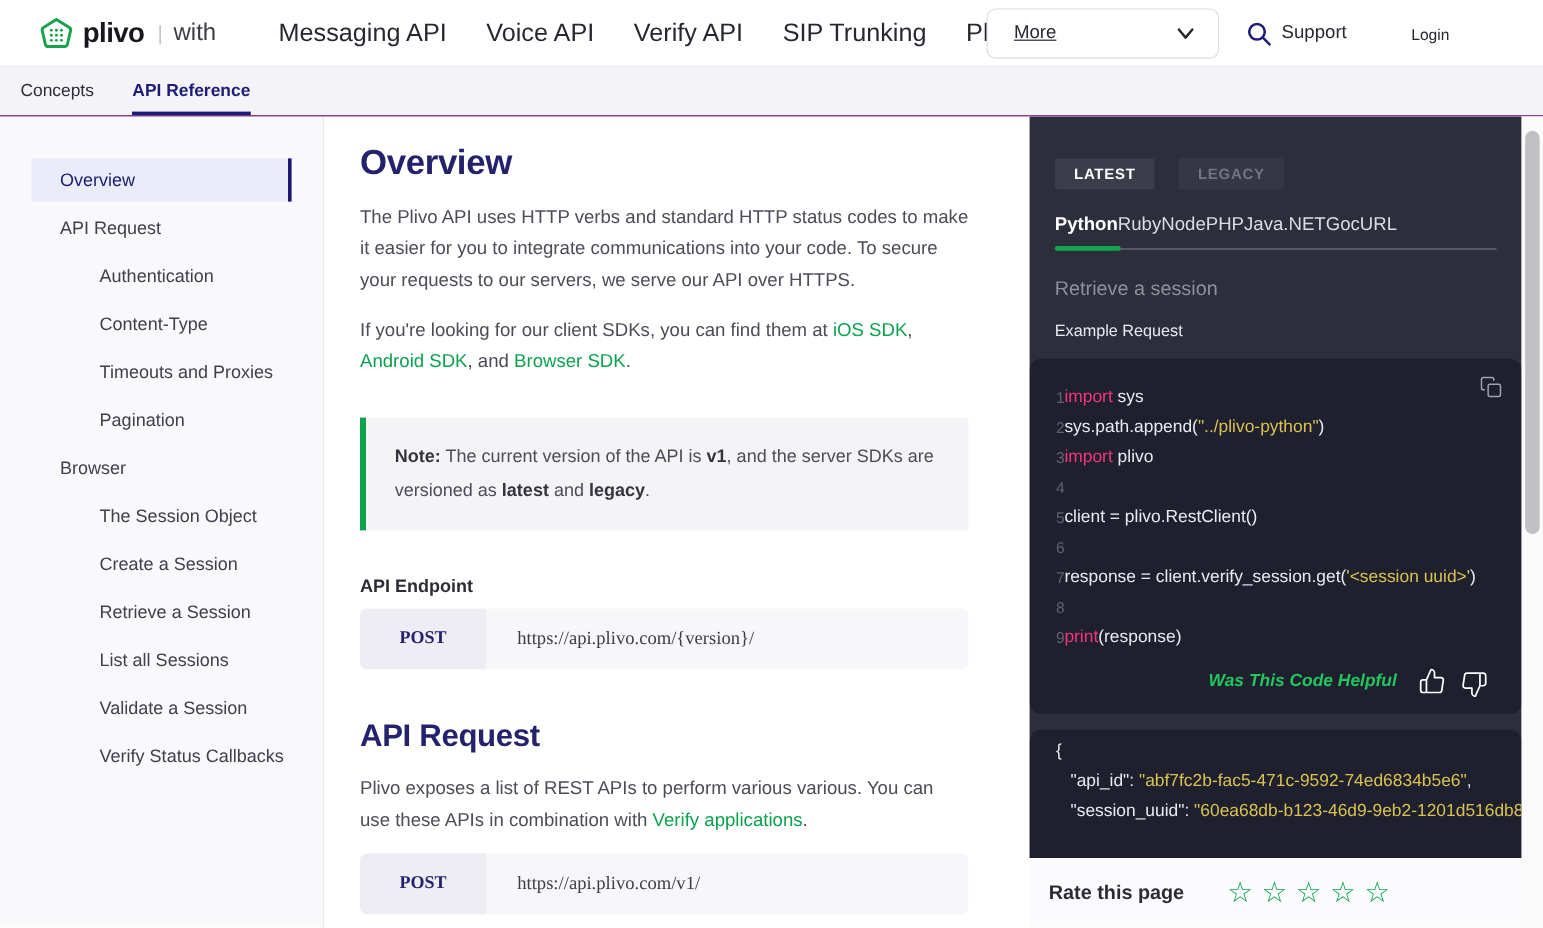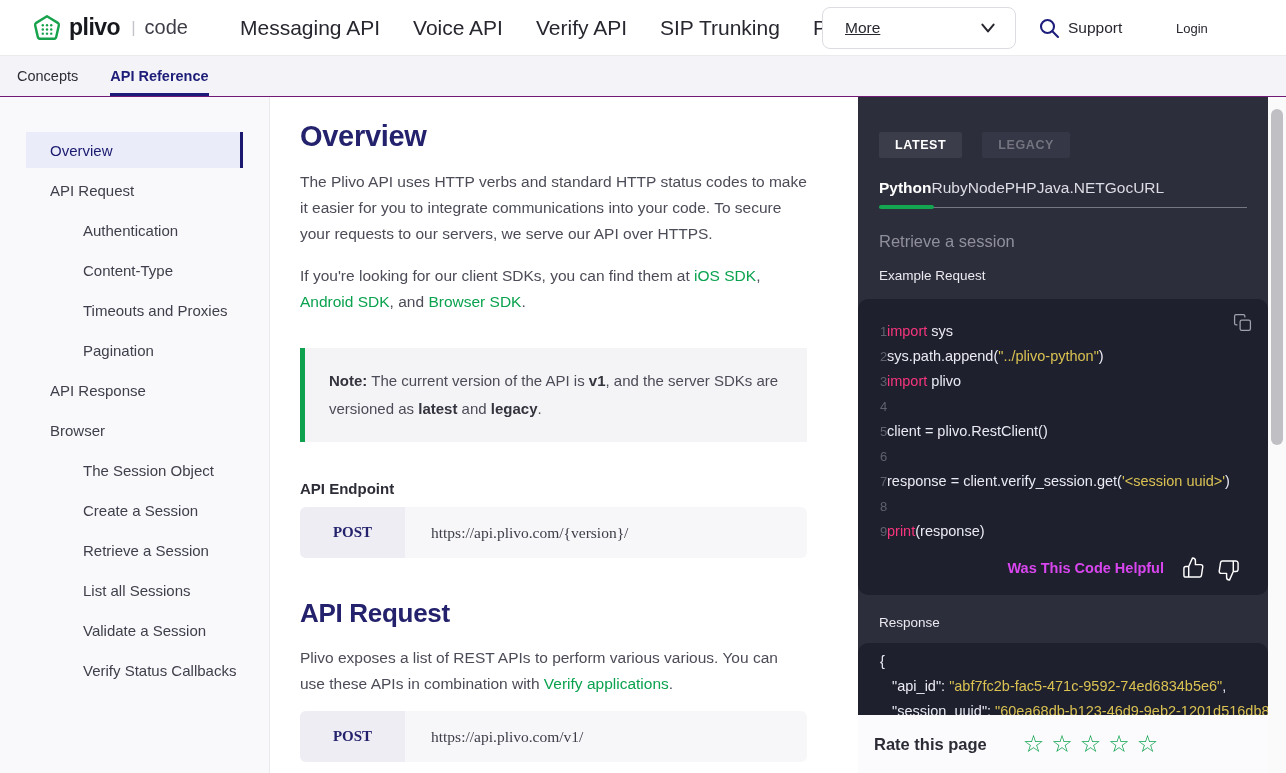--- a/index.html
+++ b/index.html
@@ -68,21 +68,21 @@
     background:#14a551; border-radius:2px; }
   .tabs-rule { height:1px; background:rgba(255,255,255,0.35); margin:0 21px; }
   .panel-section-title { margin:24px 0 0 21px; font-size:16.5px; color:#8f909b; }
   .example-label { margin:17px 0 0 21px; font-size:13.5px; color:#e9e9ef; }
   .code-block { margin-top:16px; background:#1f202e; border-radius:10px; padding:20px 0 16px; position:relative; }
   .copy-icon { position:absolute; top:14px; right:16px; cursor:pointer; }
   .code-row { display:flex; line-height:25px; min-height:25px; font-size:14.5px; white-space:pre; }
   .ln { width:29px; padding-left:22px; color:#60616e; font-size:13px; flex:none; }
   .tok-p { color:#e9eaf2; } .tok-kw { color:#f6357c; } .tok-str { color:#d9c252; }
   .helpful-row { display:flex; justify-content:flex-end; align-items:center; gap:12px; margin-top:12px; padding-right:28px; }
-  .helpful-label { font-weight:bold; font-size:14.5px; color:#d946ef; margin-right:6px; }
+  .helpful-label { font-weight:bold; font-size:14.5px; color:#22c55e; margin-right:6px;font-style:italic; }
   .thumb-btn { cursor:pointer; display:flex; }
   .thumb-down-btn { transform:translateY(3px); }
   .response-label { margin:20px 0 0 21px; font-size:13.5px; color:#e9e9ef; }
   .response-block { margin-top:13px; background:#1f202e; border-radius:10px 10px 0 0; padding:6px 0 20px; height:170px; overflow:hidden; }
   .resp-row { line-height:25px; min-height:25px; font-size:14.5px; white-space:pre; padding-left:22px; overflow:hidden; }
   
   .ratebar { position:absolute; top:715px; left:858px; width:428px; height:58px; background:#fbfbfd;
     display:flex; align-items:center; }
   .rate-label { margin-left:16px; font-size:16.5px; font-weight:bold; color:#2b2c35; }
   .stars { display:flex; gap:7px; margin-left:36px; }
@@ -103,21 +103,21 @@
         <circle cx="20.5" cy="13" r="1.3" fill="#17a24b"></circle>
       <circle cx="11.5" cy="17.5" r="1.3" fill="#17a24b"></circle>
         <circle cx="16" cy="17.5" r="1.3" fill="#17a24b"></circle>
         <circle cx="20.5" cy="17.5" r="1.3" fill="#17a24b"></circle>
       <circle cx="11.5" cy="22" r="1.3" fill="#17a24b"></circle>
         <circle cx="16" cy="22" r="1.3" fill="#17a24b"></circle>
         <circle cx="20.5" cy="22" r="1.3" fill="#17a24b"></circle>
     </svg>
     <span class="brand-name">plivo</span>
     <span class="brand-divider">|</span>
-    <span class="brand-docs">code</span>
+    <span class="brand-docs">with</span>
   </div>
   <nav class="nav-links">
       <div class="nav-item">Messaging API</div>
       <div class="nav-item">Voice API</div>
       <div class="nav-item">Verify API</div>
       <div class="nav-item">SIP Trunking</div>
       <div class="nav-item">Phone Numbers</div>
     </nav>
   <div class="more-box">
     <span>More</span>
@@ -140,21 +140,20 @@
     <div class="subnav-item active">API Reference</div>
   </nav>
 
 <aside class="sidebar">
     <div class="side-item lvl1 active">Overview</div>
     <div class="side-item lvl1">API Request</div>
     <div class="side-item lvl2">Authentication</div>
     <div class="side-item lvl2">Content-Type</div>
     <div class="side-item lvl2">Timeouts and Proxies</div>
     <div class="side-item lvl2">Pagination</div>
-    <div class="side-item lvl1">API Response</div>
     <div class="side-item lvl1">Browser</div>
     <div class="side-item lvl2">The Session Object</div>
     <div class="side-item lvl2">Create a Session</div>
     <div class="side-item lvl2">Retrieve a Session</div>
     <div class="side-item lvl2">List all Sessions</div>
     <div class="side-item lvl2">Validate a Session</div>
     <div class="side-item lvl2">Verify Status Callbacks</div>
   </aside>
 
 <main class="main">
@@ -222,21 +221,20 @@
           <path d="M14 9V5a3 3 0 0 0-3-3l-4 9v11h11.28a2 2 0 0 0 2-1.7l1.38-9a2 2 0 0 0-2-2.3zM7 22H4a2 2 0 0 1-2-2v-7a2 2 0 0 1 2-2h3"></path>
         </svg>
       </span>
       <span class="thumb-btn thumb-down-btn">
         <svg width="23" height="23" viewBox="0 0 24 24" fill="none" stroke="#ffffff" stroke-width="1.5" stroke-linecap="round" stroke-linejoin="round">
           <path d="M10 15v4a3 3 0 0 0 3 3l4-9V2H5.72a2 2 0 0 0-2 1.7l-1.38 9a2 2 0 0 0 2 2.3zm7-13h2.67A2.31 2.31 0 0 1 22 4v7a2.31 2.31 0 0 1-2.33 2H17"></path>
         </svg>
       </span>
     </div>
   </div>
-  <div class="response-label">Response</div>
   <div class="response-block">
       <div class="resp-row"><span class="tok-p">{</span></div>
       <div class="resp-row"><span class="tok-p">   "api_id": </span><span class="tok-str">"abf7fc2b-fac5-471c-9592-74ed6834b5e6"</span><span class="tok-p">,</span></div>
       <div class="resp-row"><span class="tok-p">   "session_uuid": </span><span class="tok-str">"60ea68db-b123-46d9-9eb2-1201d516db8"</span></div>
     </div>
 </section>
 
 <div class="ratebar">
   <span class="rate-label">Rate this page</span>
   <span class="stars">

